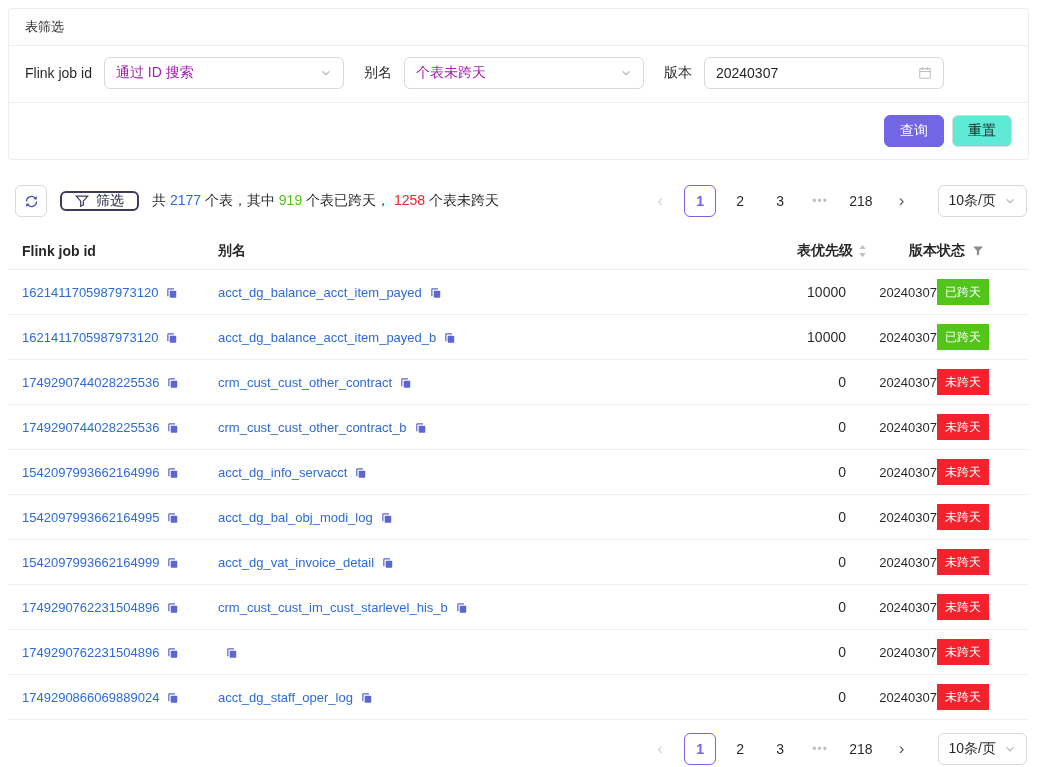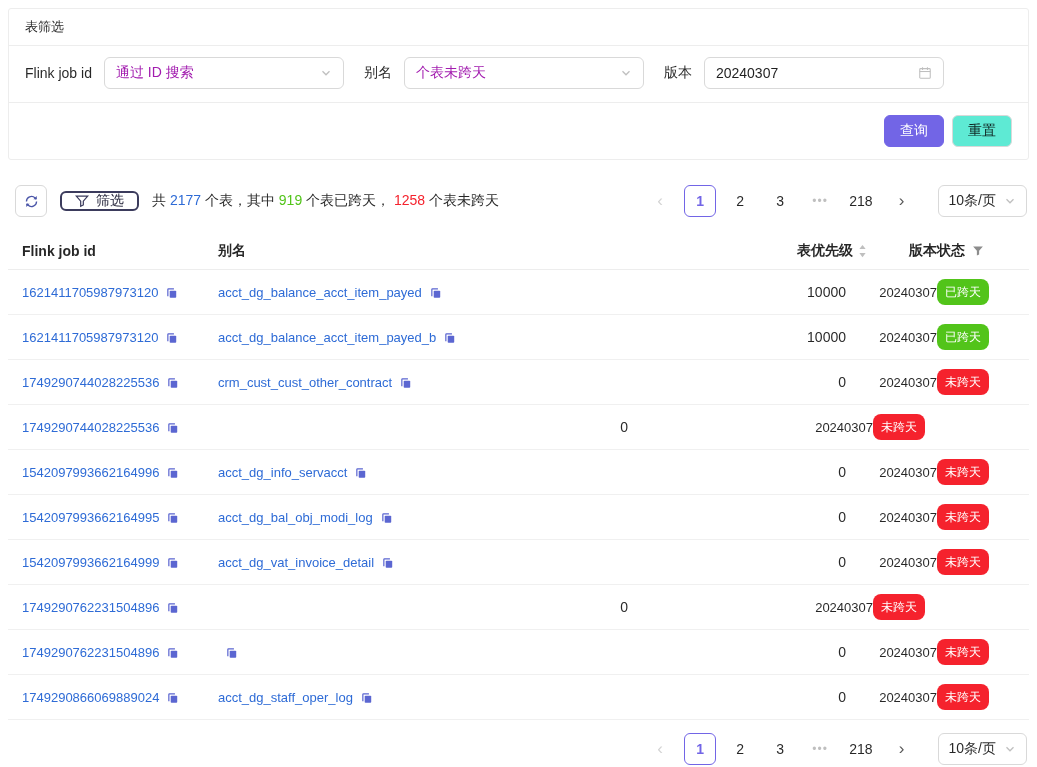--- a/index.html
+++ b/index.html
@@ -56,21 +56,21 @@
   .cell{display:flex;align-items:center;min-width:0}
   .c-id,.c-alias{padding-left:14px}
   .c-priority{justify-content:flex-end;padding-right:27px}
   .thead .c-priority{padding-right:6px;gap:5px}
   .c-version{justify-content:flex-end;font-size:13px}
   .thead .c-version{font-size:14px}
   .c-status{padding-right:14px}
   .thead .c-status{padding-right:8px;gap:7px}
   .link{color:var(--link);font-size:13px;text-decoration:none;white-space:nowrap;cursor:pointer}
   .copy{margin-left:7px;color:var(--copy);display:inline-flex;cursor:pointer;flex:0 0 auto}
-  .badge{color:#fff;font-size:12px;line-height:1;padding:7px 8px;border-radius:8px;white-space:nowrap}
+  .badge{color:#fff;font-size:12px;line-height:1;padding:7px 8px;border-radius:0;white-space:nowrap}
   .badge.success{background:var(--success)}
   .badge.danger{background:var(--danger)}
   .sorter{color:#bfbfbf;cursor:pointer}
   .funnel-sm{color:#8c8c8c;cursor:pointer}
 
   .bottom-bar{display:flex;justify-content:flex-end;margin:13px 10px 0 15px}
 </style>
 </head>
 <body>
 
@@ -270,20 +270,29 @@
   <div class="trow">
     <div class="cell c-id">
       <a class="link">1749290744028225536</a>
       <span class="copy">
         <svg width="13" height="13" viewBox="0 0 16 16">
           <path d="M11 3.5H4.3c-.5 0-.8.3-.8.8v8.2" fill="none" stroke="currentColor" stroke-width="1.5"></path>
           <rect x="5.8" y="5.8" width="8" height="8.7" rx="1" fill="currentColor"></rect>
         </svg>
       </span>
     </div>
+    <div class="cell c-alias">
+      <a class="link">crm_cust_cust_other_contract_b</a>
+      <span class="copy">
+        <svg width="13" height="13" viewBox="0 0 16 16">
+          <path d="M11 3.5H4.3c-.5 0-.8.3-.8.8v8.2" fill="none" stroke="currentColor" stroke-width="1.5"></path>
+          <rect x="5.8" y="5.8" width="8" height="8.7" rx="1" fill="currentColor"></rect>
+        </svg>
+      </span>
+    </div>
     <div class="cell c-priority">0</div>
     <div class="cell c-version">20240307</div>
     <div class="cell c-status">
       <span class="badge danger">未跨天</span>
     </div>
   </div>
 
   <div class="trow">
     <div class="cell c-id">
       <a class="link">1542097993662164996</a>
@@ -358,20 +367,29 @@
     <div class="cell c-priority">0</div>
     <div class="cell c-version">20240307</div>
     <div class="cell c-status">
       <span class="badge danger">未跨天</span>
     </div>
   </div>
 
   <div class="trow">
     <div class="cell c-id">
       <a class="link">1749290762231504896</a>
+      <span class="copy">
+        <svg width="13" height="13" viewBox="0 0 16 16">
+          <path d="M11 3.5H4.3c-.5 0-.8.3-.8.8v8.2" fill="none" stroke="currentColor" stroke-width="1.5"></path>
+          <rect x="5.8" y="5.8" width="8" height="8.7" rx="1" fill="currentColor"></rect>
+        </svg>
+      </span>
+    </div>
+    <div class="cell c-alias">
+      <a class="link">crm_cust_cust_im_cust_starlevel_his_b</a>
       <span class="copy">
         <svg width="13" height="13" viewBox="0 0 16 16">
           <path d="M11 3.5H4.3c-.5 0-.8.3-.8.8v8.2" fill="none" stroke="currentColor" stroke-width="1.5"></path>
           <rect x="5.8" y="5.8" width="8" height="8.7" rx="1" fill="currentColor"></rect>
         </svg>
       </span>
     </div>
     <div class="cell c-priority">0</div>
     <div class="cell c-version">20240307</div>
     <div class="cell c-status">

